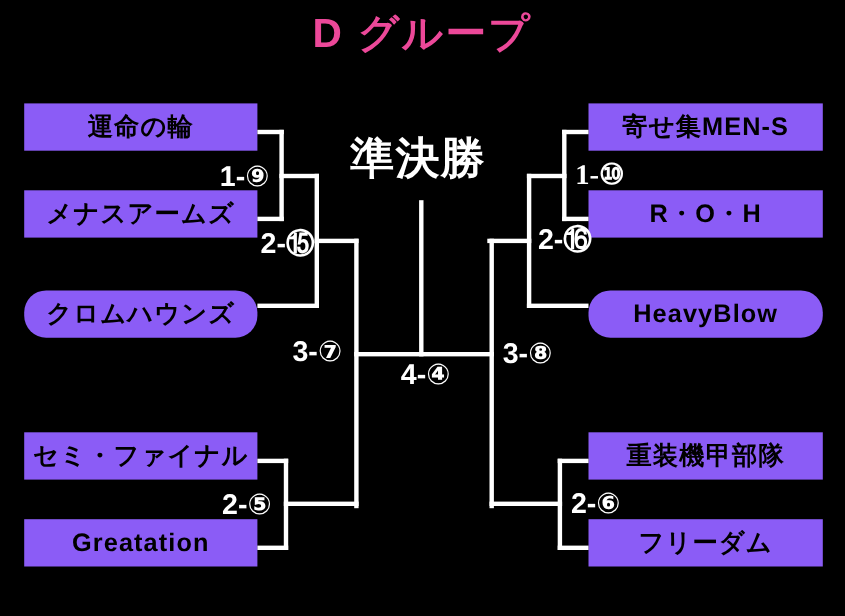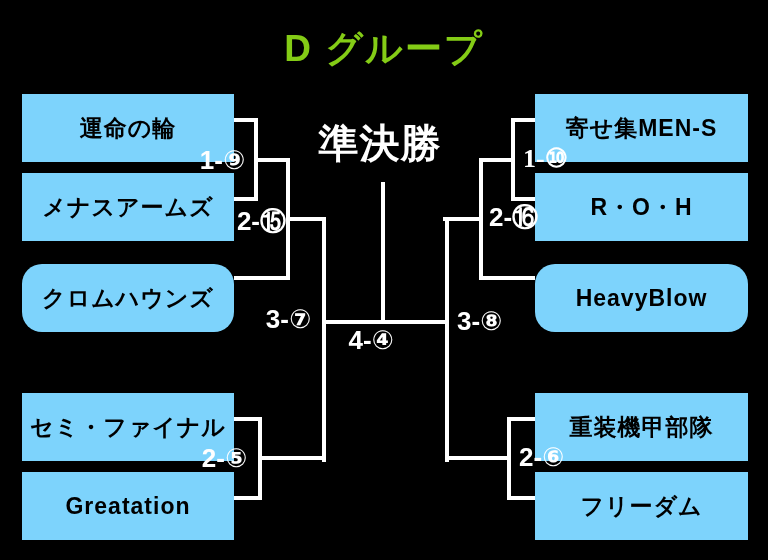--- a/index.html
+++ b/index.html
@@ -5,33 +5,33 @@
   html,body{margin:0;padding:0;}
   body{background:#000;}
   #stage{
     position:relative;
     width:768px;height:560px;
     background:#000000;
     overflow:hidden;
     font-family:"Liberation Sans","DejaVu Sans",sans-serif;
   }
   .page-title{
-    position:absolute;left:0;top:24px;width:768px;
-    text-align:center;color:#84cc16;
+    position:absolute;left:0;top:6px;width:768px;
+    text-align:center;color:#ec4899;
     font-size:37px;font-weight:bold;letter-spacing:2px;
   }
   .center-heading{
     position:absolute;left:280px;top:116px;width:200px;
     text-align:center;color:#ffffff;
     font-size:40px;font-weight:bold;letter-spacing:1px;
   }
   .team-box{
     position:absolute;
-    background:#7dd3fc;color:#000000;
-    width:212px;height:68px;
+    background:#8b5cf6;color:#000000;
+    width:212px;height:43px;
     display:flex;align-items:center;justify-content:center;
     font-size:23px;font-weight:bold;letter-spacing:1px;
     box-sizing:border-box;
   }
   .col-l{left:22px;}
   .col-r{left:535px;width:213px;}
   .r1{top:94px;}
   .r2{top:173px;}
   .r3{top:264px;border-radius:20px;}
   .r4{top:393px;}
@@ -96,15 +96,15 @@
   <div class="line" style="left:445px;top:456px;width:66px;height:4px;"></div>
 
   <div class="match-label lab-right" style="left:95px;top:147px;">1-⑨</div>
   <div class="match-label lab-right" style="left:136px;top:208px;">2-⑮</div>
   <div class="match-label lab-right" style="left:161px;top:306px;">3-⑦</div>
   <div class="match-label lab-right" style="left:97px;top:445px;">2-⑤</div>
   <div class="match-label lab-left" style="left:523px;top:146px;font-family:Liberation Serif, serif;">1-⑩</div>
   <div class="match-label lab-left" style="left:489px;top:204px;">2-⑯</div>
   <div class="match-label lab-left" style="left:457px;top:308px;">3-⑧</div>
   <div class="match-label lab-left" style="left:519px;top:444px;">2-⑥</div>
-  <div class="match-label lab-center" style="left:296px;top:327px;">4-④</div>
+  <div class="match-label lab-center" style="left:312px;top:327px;">4-④</div>
 
 </div>
 
 </body></html>

